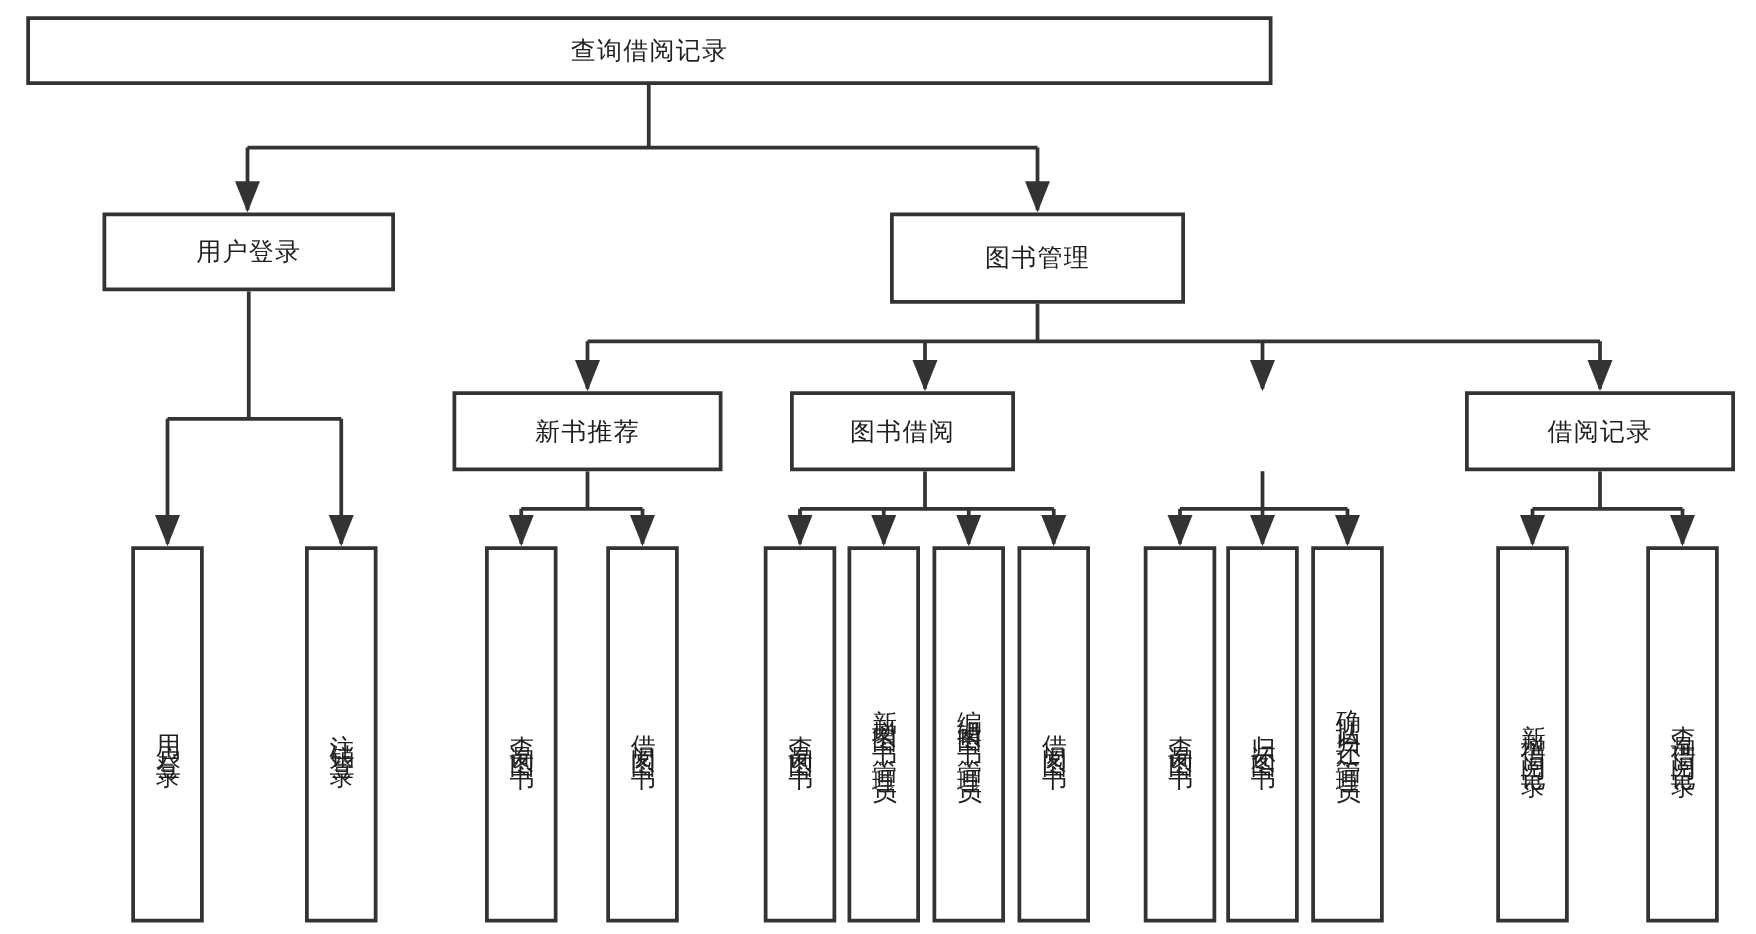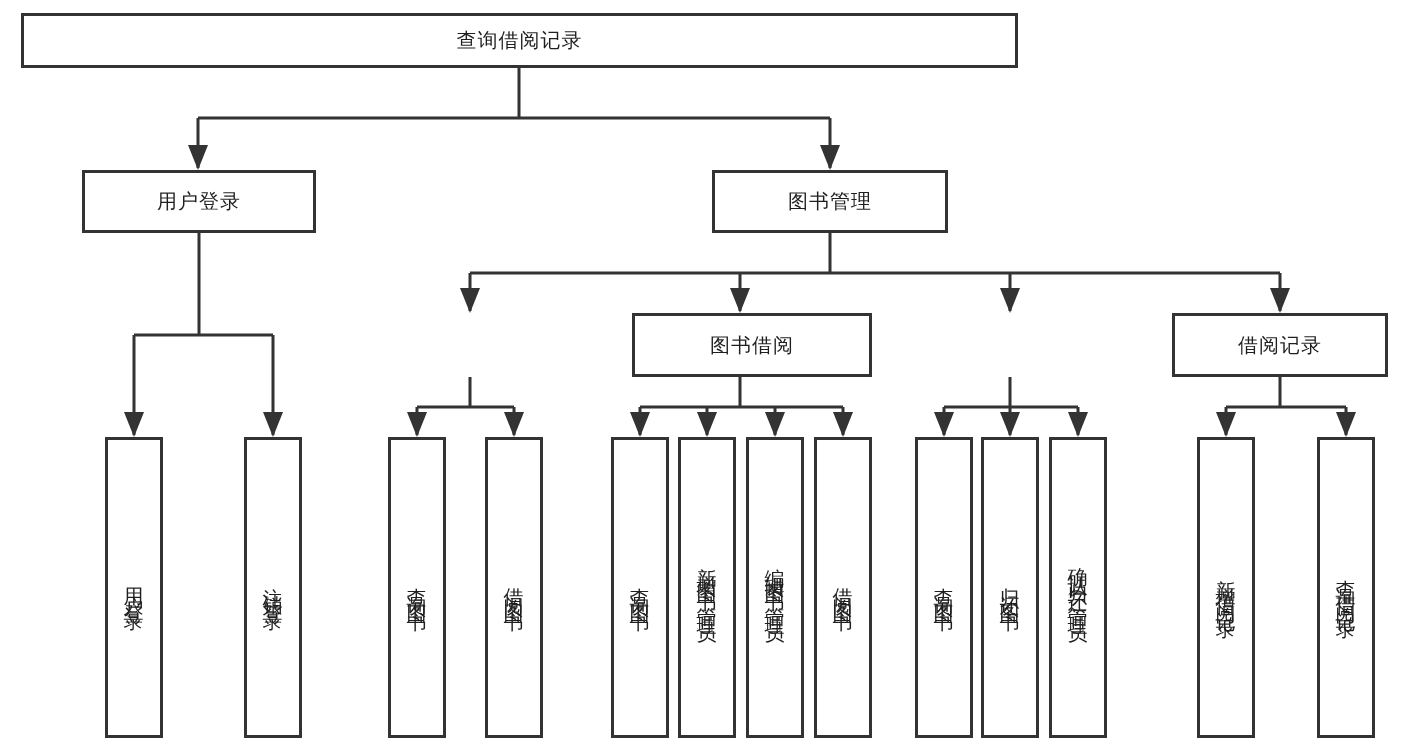--- a/index.html
+++ b/index.html
@@ -100,25 +100,28 @@
     </g>
   </svg>
 
   <div class="box h" style="left:21px;top:13px;width:997px;height:55px">
     <span>查询借阅记录</span>
   </div>
 
   <div class="box h" style="left:82px;top:170px;width:234px;height:63px">
     <span>用户登录</span>
   </div>
-  <div class="box h" style="left:712px;top:170px;width:236px;height:63px">
+  <div class="box h" style="left:712px;top:170px;width:236px;height:73px">
     <span>图书管理</span>
   </div>
 
-  <div class="box h" style="left:632px;top:313px;width:240px;height:64px">
+  <div class="box h" style="left:362px;top:313px;width:216px;height:64px">
+    <span>新书推荐</span>
+  </div>
+  <div class="box h" style="left:632px;top:313px;width:180px;height:64px">
     <span>图书借阅</span>
   </div>
   <div class="box h" style="left:1172px;top:313px;width:216px;height:64px">
     <span>借阅记录</span>
   </div>
 
   <div class="box v" style="left:105px;top:437px;width:58px;height:301px">
     <span>用户登录</span>
   </div>
   <div class="box v" style="left:244px;top:437px;width:58px;height:301px">

